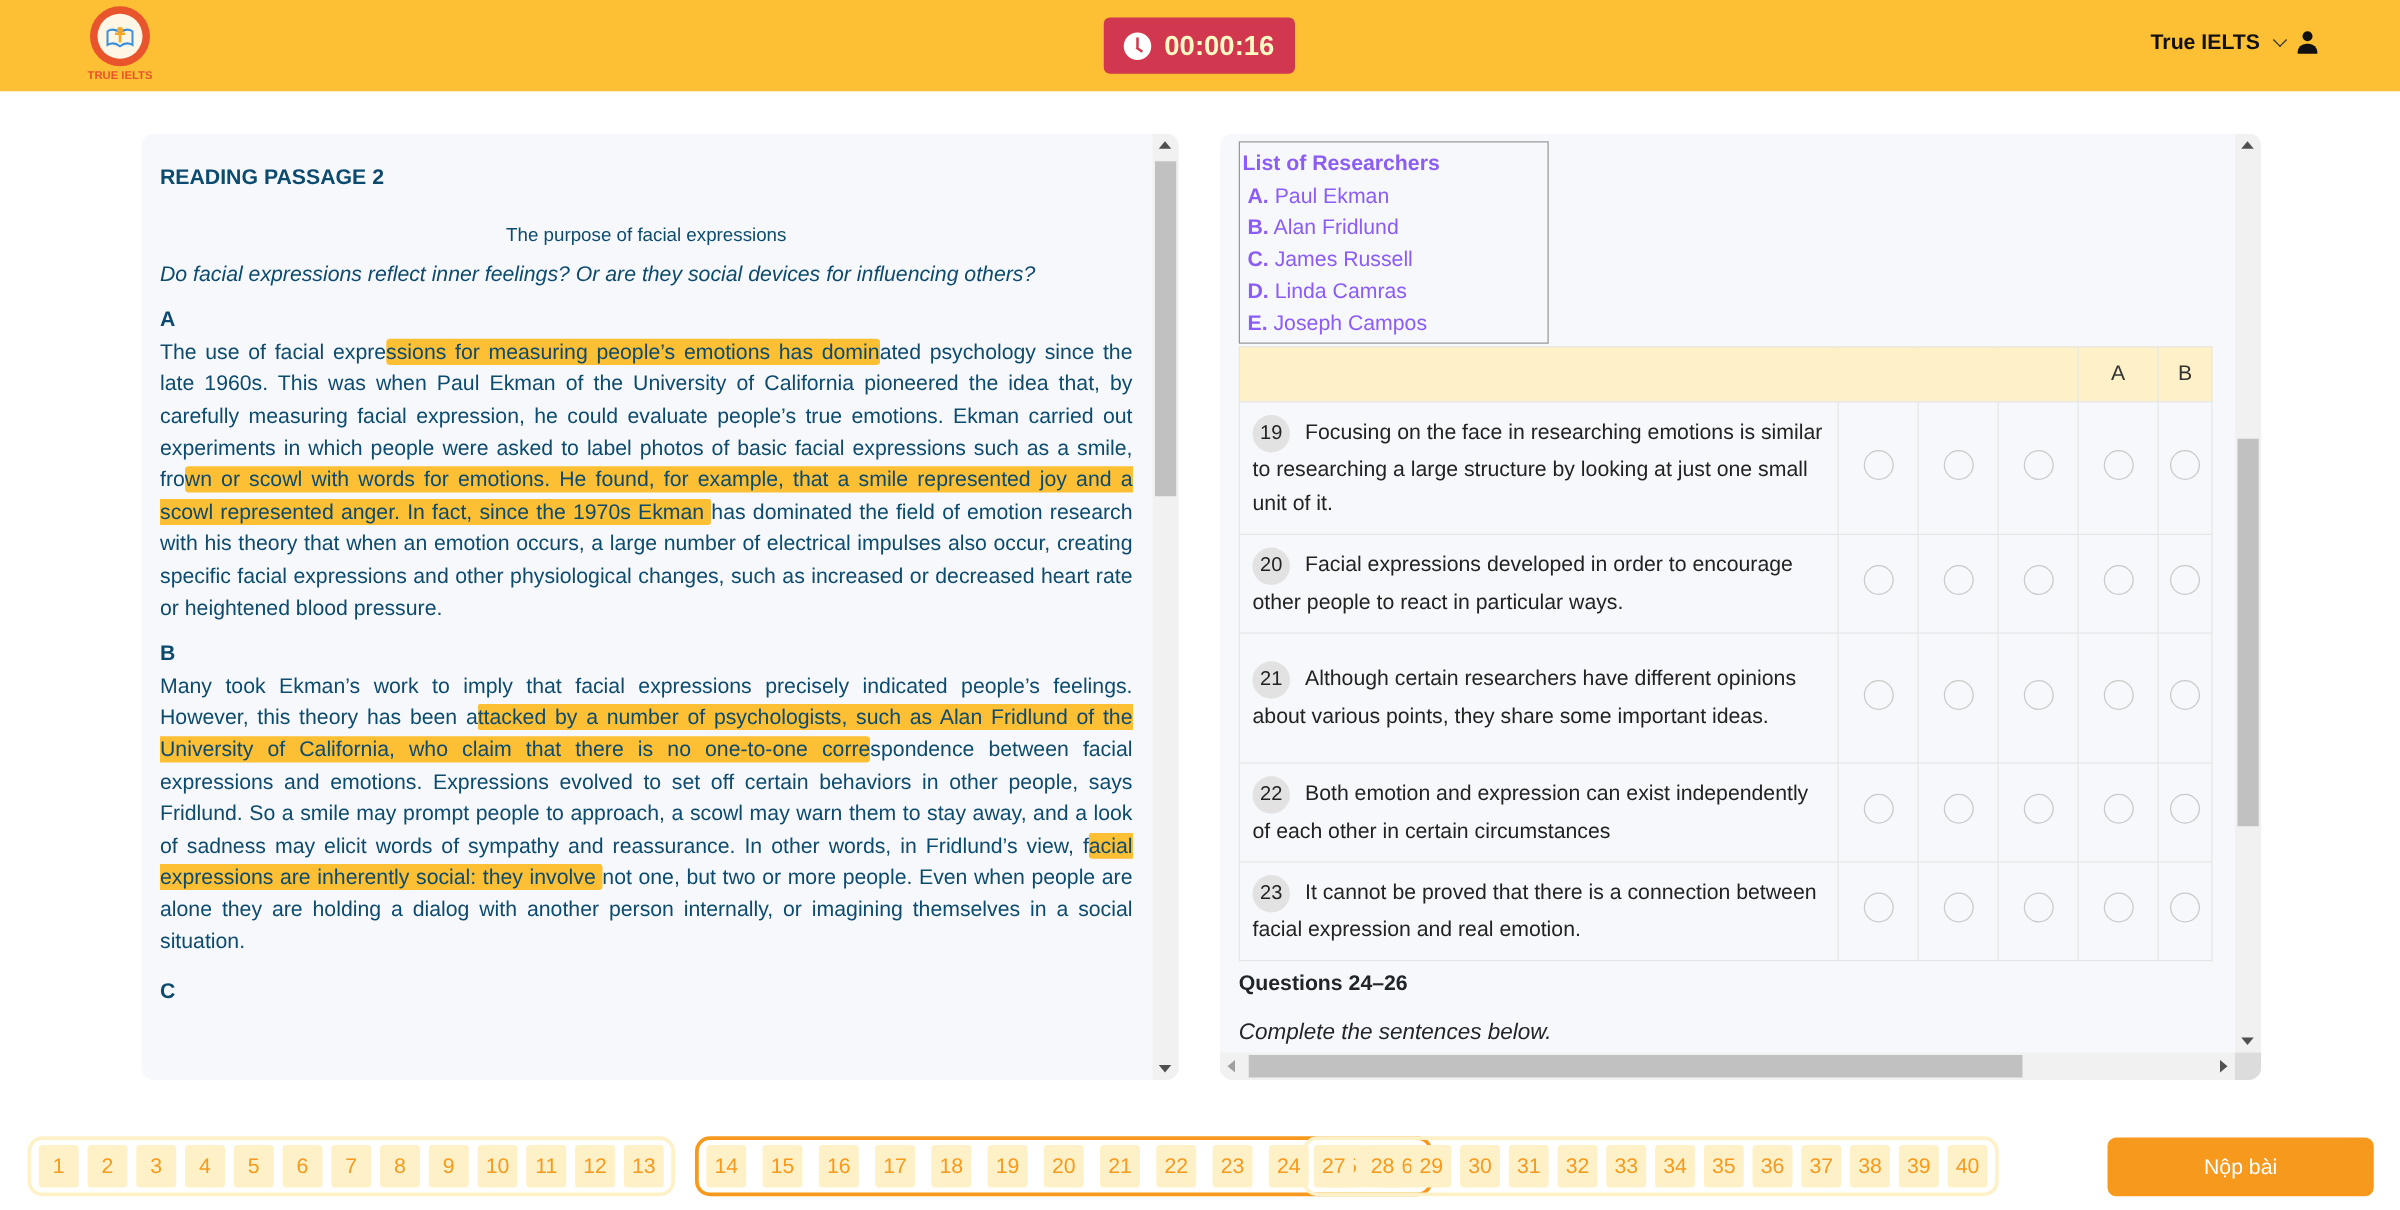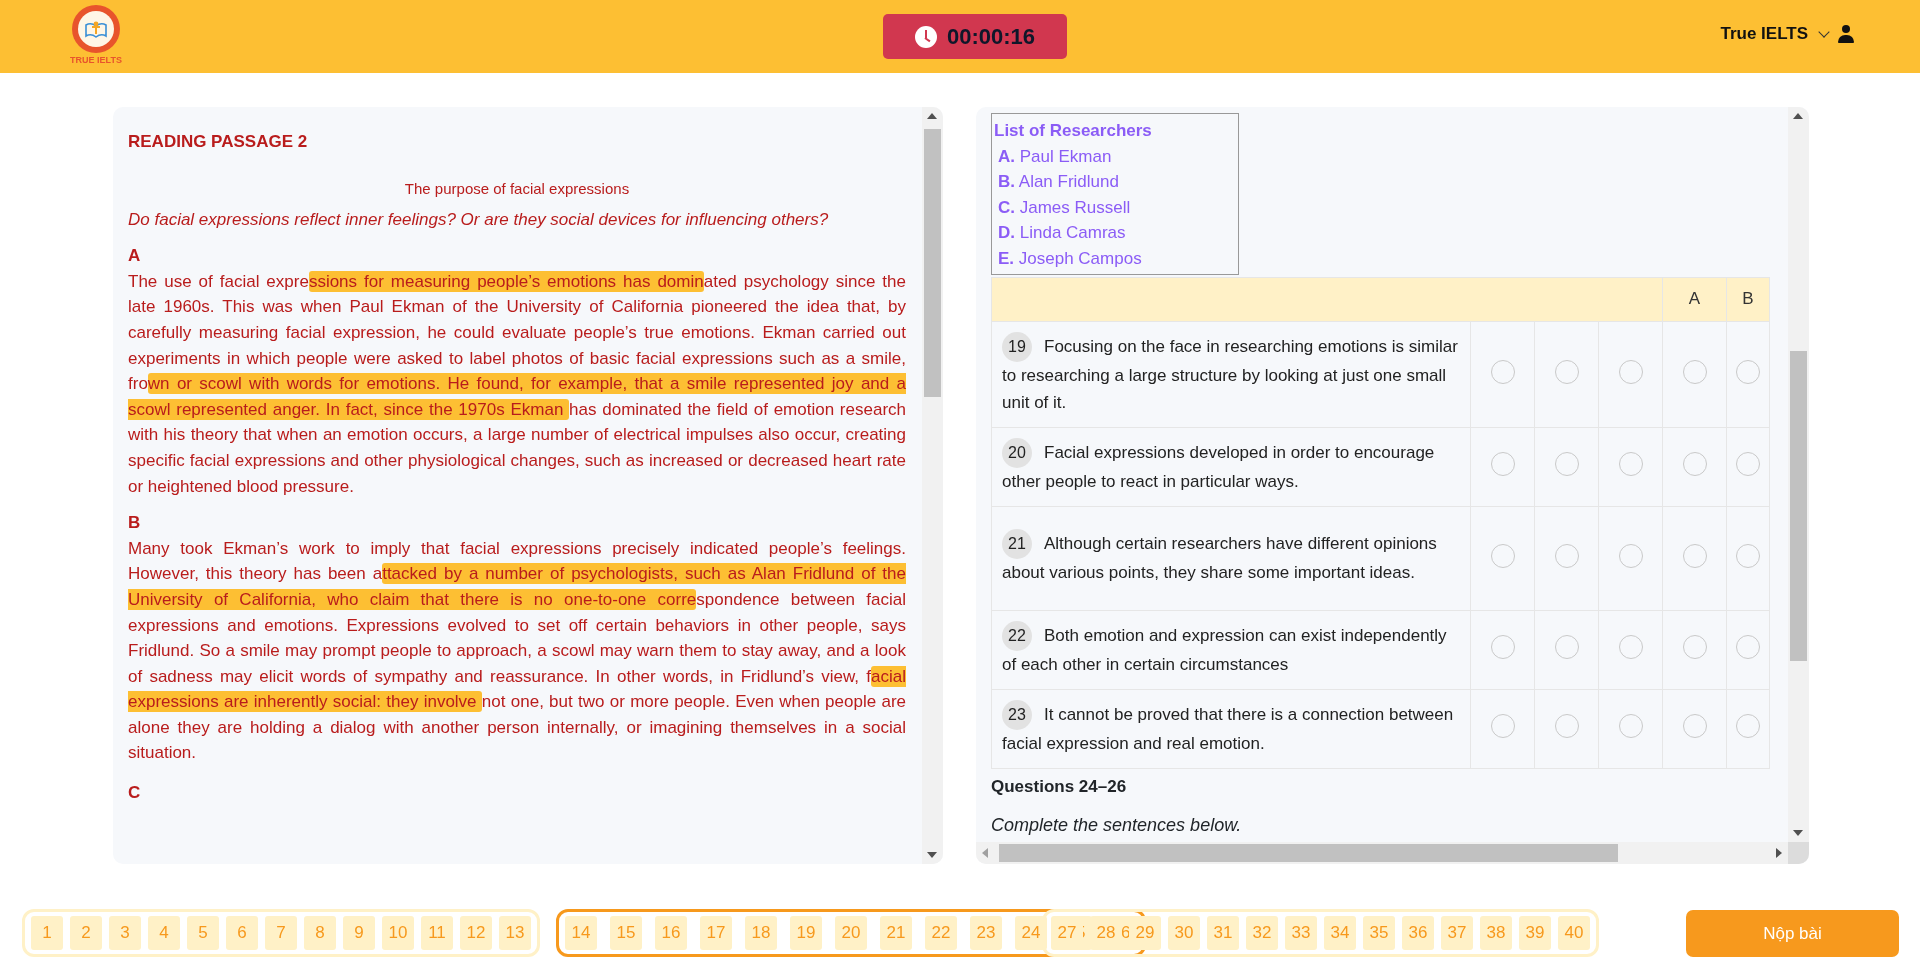--- a/index.html
+++ b/index.html
@@ -8,38 +8,38 @@
 
   
   .header { position: absolute; left: 0; top: 0; width: 1920px; height: 73px; background: #fdbf33;
     display: flex; align-items: center; }
   .logo { position: absolute; left: 70px; top: 5px; width: 52px; height: 62px; }
   .logo-circle { position: absolute; left: 2px; top: 0; width: 48px; height: 48px; border-radius: 50%;
     background: #e8542c; display: flex; align-items: center; justify-content: center; }
   .logo-inner { width: 36px; height: 36px; border-radius: 50%; background: #fff6e6; display:flex; align-items:center; justify-content:center; }
   .logo-text { position: absolute; left: 0; top: 50px; width: 52px; text-align: center; font-size: 9px;
     font-weight: bold; color: #e8542c; letter-spacing: 0; }
-  .timer { position: absolute; left: 883px; top: 14px; width: 184px; height: 45px; background: #d1374f;
-    border-radius: 5px; color: #0f172a; display: flex; align-items: center; justify-content: center; gap: 10px;
+  .timer { position: absolute; left: 883px; top: 14px; width: 153px; height: 45px; background: #d1374f;
+    border-radius: 5px; color: #fef9c3; display: flex; align-items: center; justify-content: center; gap: 10px;
     font-size: 22px; font-weight: bold; }
   .timer-icon { width: 22px; height: 22px; border-radius: 50%; background: #fff; position: relative; }
   .timer-icon::before { content: ""; position: absolute; left: 10px; top: 4px; width: 2px; height: 8px; background: #d1374f; }
   .timer-icon::after { content: ""; position: absolute; left: 10px; top: 11px; width: 6px; height: 2px; background: #d1374f; transform: rotate(35deg); transform-origin: left center; }
   .user-menu { position: absolute; right: 66px; top: 24px; display: flex; align-items: center; gap: 6px;
     font-size: 17px; font-weight: bold; color: #111; }
   .chev { width: 8px; height: 8px; border-right: 1.5px solid #333; border-bottom: 1.5px solid #333;
     transform: rotate(45deg); margin: 0 4px 4px 6px; }
   .user-icon { width: 16px; height: 18px; position: relative; }
   .user-icon::before { content: ""; position: absolute; left: 4px; top: 0; width: 8px; height: 8px; border-radius: 50%; background: #111; }
   .user-icon::after { content: ""; position: absolute; left: 0; top: 10px; width: 16px; height: 8px; border-radius: 8px 8px 1px 1px; background: #111; }
 
   
   .left-panel { position: absolute; left: 113px; top: 107px; width: 830px; height: 757px;
     background: #f6f8fb; border-radius: 10px; overflow: hidden; }
-  .left-content { position: absolute; left: 15px; top: 0; width: 778px; font-size: 17px; line-height: 25.6px; color: #b91c1c; }
+  .left-content { position: absolute; left: 15px; top: 0; width: 778px; font-size: 17px; line-height: 25.6px; color: #0c4a6e; }
   .passage-label { font-weight: bold; font-size: 17px; margin-top: 22px; }
   .instructions { font-style: italic; margin-top: 22px; }
   .passage-title { text-align: center; font-size: 15px; margin-top: 21px; line-height: 26px; }
   .subtitle { font-style: italic; margin-top: 5px; }
   .section-letter { font-weight: bold; margin-top: 11px; }
   .para { text-align: justify; }
   .hl { background: #fdbf33; border-radius: 3px; padding: 1px 0; }
   .vscroll { position: absolute; right: 0; top: 0; width: 21px; height: 757px; background: #f1f1f1; }
   .vscroll .thumb { position: absolute; left: 2px; top: 22px; width: 17px; height: 268px; background: #c1c1c1; }
   .arrow-up { position: absolute; left: 5px; top: 6px; width: 0; height: 0; border-left: 5px solid transparent; border-right: 5px solid transparent; border-bottom: 6px solid #505050; }

